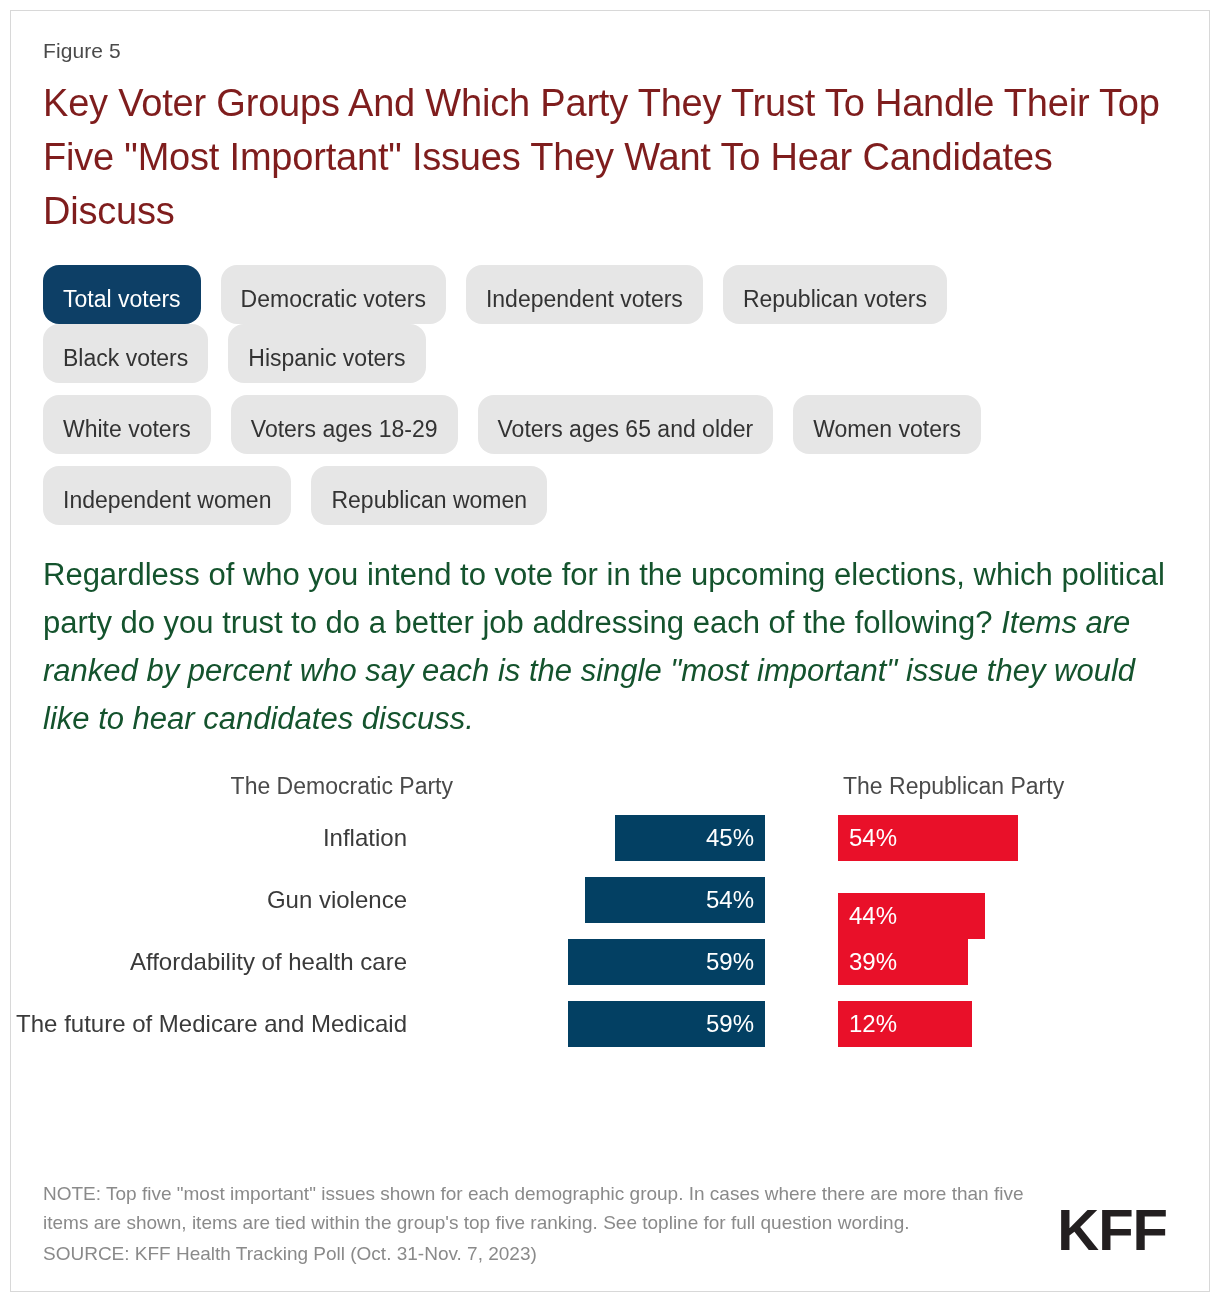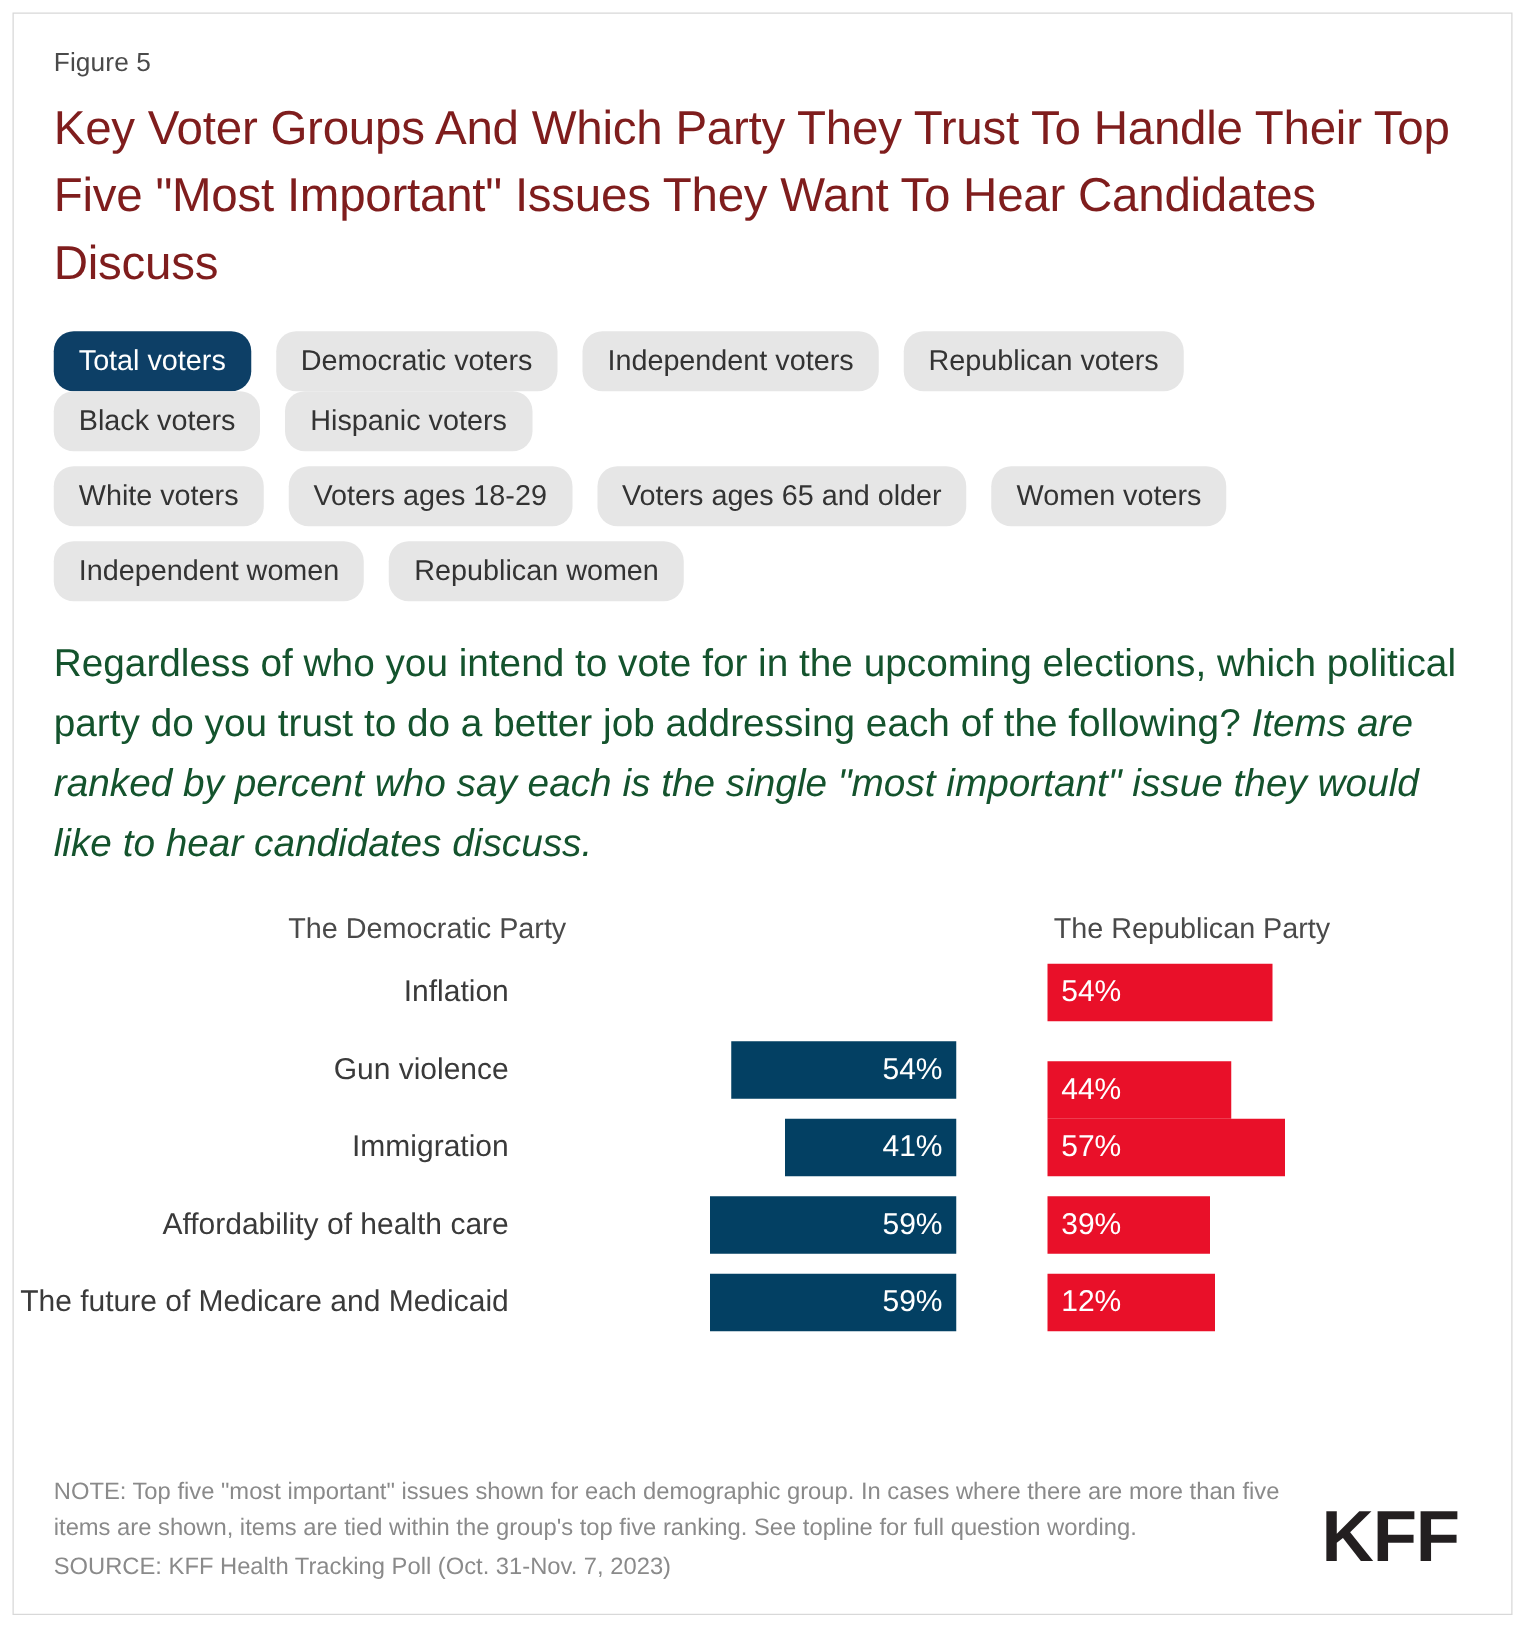--- a/index.html
+++ b/index.html
@@ -41,21 +41,21 @@
     align-items: flex-start;
     margin-bottom: 12px;
     max-width: 1105px;
   }
   .pill {
     background: #e6e6e6;
     color: #333333;
     border-radius: 16px;
     font-size: 23px;
     line-height: 1;
-    padding: 12px 20px 13px 20px;
+    padding: 23px 20px 13px 20px;
     margin-right: 20px;
     margin-bottom: 0;
     white-space: nowrap;
     cursor: pointer;
   }
   .pill.active {
     background: #0d3f66;
     color: #ffffff;
   }
 
@@ -190,44 +190,38 @@
 
     <div class="chart">
       <div class="col-headers">
         <div class="col-head dem">The Democratic Party</div>
         <div class="col-head rep">The Republican Party</div>
       </div>
       <div class="rows">
 
         <div class="row">
           <div class="row-label">Inflation</div>
+          <div class="bar-dem" style="width: 150.3px; background: rgb(3, 64, 99);">
+            <span class="bar-val">45%</span>
+          </div>
           <div class="bar-rep" style="width: 180.36px; background: rgb(233, 16, 41);">
             <span class="bar-val">54%</span>
           </div>
         </div>
 
         <div class="row">
           <div class="row-label">Gun violence</div>
           <div class="bar-dem" style="width: 180.36px; background: rgb(3, 64, 99);">
             <span class="bar-val">54%</span>
           </div>
           <div class="bar-rep" style="width: 146.96px; background: rgb(233, 16, 41); margin-top: 16px;">
             <span class="bar-val">44%</span>
           </div>
         </div>
 
-        <div class="row">
-          <div class="row-label">Immigration</div>
-          <div class="bar-dem" style="width: 136.94px; background: rgb(3, 64, 99);">
-            <span class="bar-val">41%</span>
-          </div>
-          <div class="bar-rep" style="width: 190.38px; background: rgb(233, 16, 41);">
-            <span class="bar-val">57%</span>
-          </div>
-        </div>
 
         <div class="row">
           <div class="row-label">Affordability of health care</div>
           <div class="bar-dem" style="width: 197.06px; background: rgb(3, 64, 99);">
             <span class="bar-val">59%</span>
           </div>
           <div class="bar-rep" style="width: 130.26px; background: rgb(233, 16, 41);">
             <span class="bar-val">39%</span>
           </div>
         </div>

